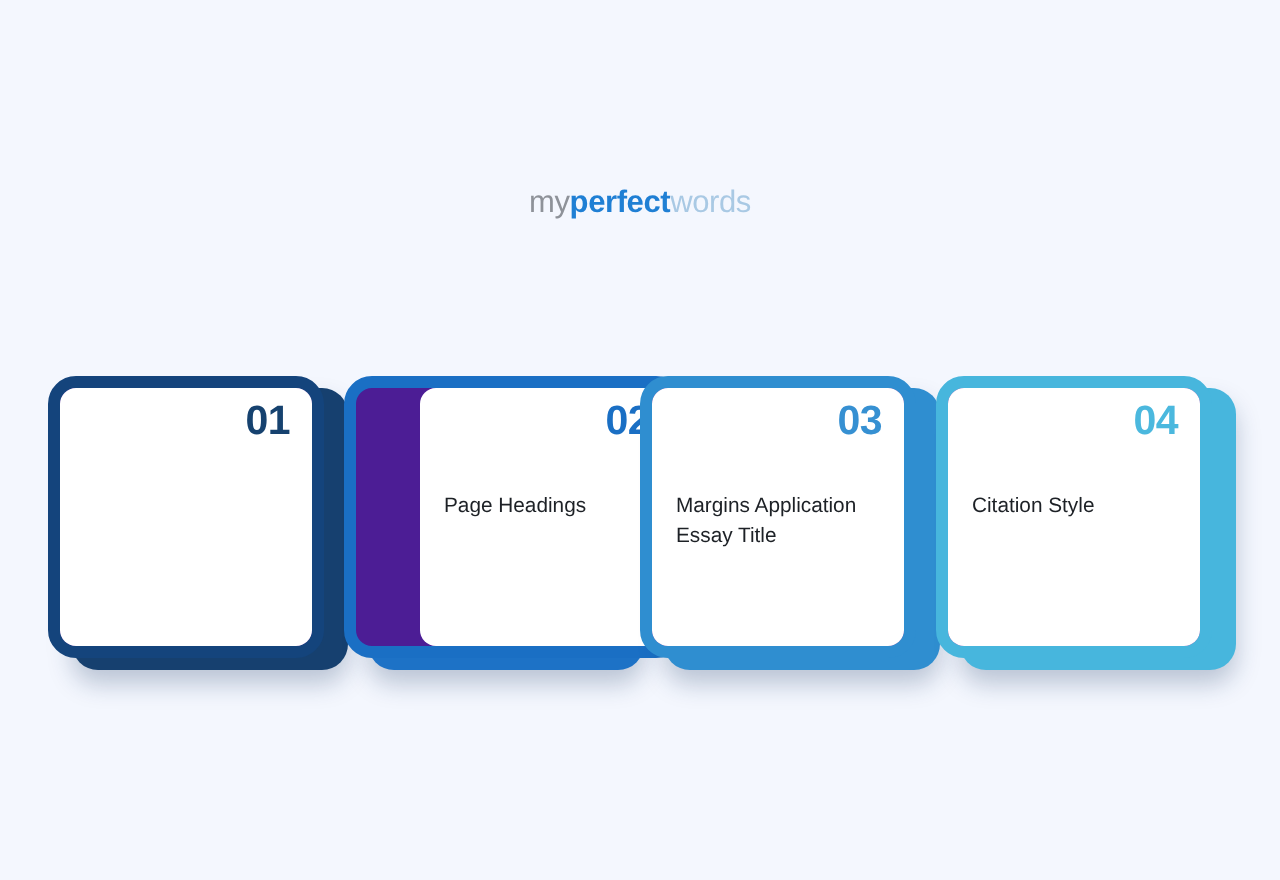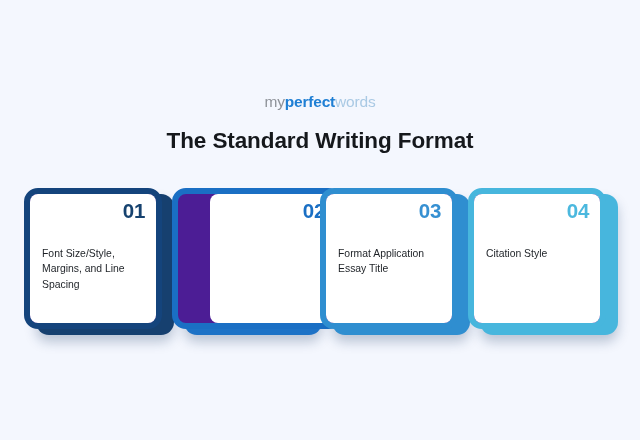--- a/index.html
+++ b/index.html
@@ -138,49 +138,48 @@
 </style>
 </head>
 <body style="background: rgb(244, 247, 254);">
 
 <div class="canvas">
 
   <div class="logo">
     <span class="l-my" style="color: rgb(142, 146, 153);">my</span><span class="l-perfect" style="color: rgb(31, 127, 212);">perfect</span><span class="l-words" style="color: rgb(169, 201, 228);">words</span>
   </div>
 
-  <div class="page-title" style="color: rgb(21, 24, 28);">The Standard Writing Format</div>
 
   <div class="cards-row">
 
     <div class="card-wrap c0">
       <div class="card-back" style="background: rgb(22, 64, 111);"></div>
       <div class="card" style="border-color: rgb(20, 68, 124);">
         <div class="card-inner">
           <div class="card-num" style="color: rgb(22, 66, 111);">01</div>
-          <div class="card-text">Font Size/Style, Margins, and Line Spacing</div>
         </div>
       </div>
     </div>
 
     <div class="card-wrap c1">
       <div class="card-back" style="background: rgb(29, 114, 198);"></div>
       <div class="card" style="border-color: rgb(26, 111, 196); padding-left: 32px;">
         <div class="card-inner">
           <div class="card-num" style="color: rgb(26, 111, 196);">02</div>
+          <div class="card-text">Page Headings</div>
         </div>
       </div>
     </div>
 
     <div class="card-wrap c2">
       <div class="card-back" style="background: rgb(47, 142, 208);"></div>
       <div class="card" style="border-color: rgb(47, 142, 208);">
         <div class="card-inner">
           <div class="card-num" style="color: rgb(54, 144, 210);">03</div>
-          <div class="card-text">Format Application Essay Title</div>
+          <div class="card-text">Margins Application Essay Title</div>
         </div>
       </div>
     </div>
 
     <div class="card-wrap c3">
       <div class="card-back" style="background: rgb(71, 182, 221);"></div>
       <div class="card" style="border-color: rgb(71, 182, 221);">
         <div class="card-inner">
           <div class="card-num" style="color: rgb(75, 184, 222); margin-left: 12px;">04</div>
           <div class="card-text">Citation Style</div>

